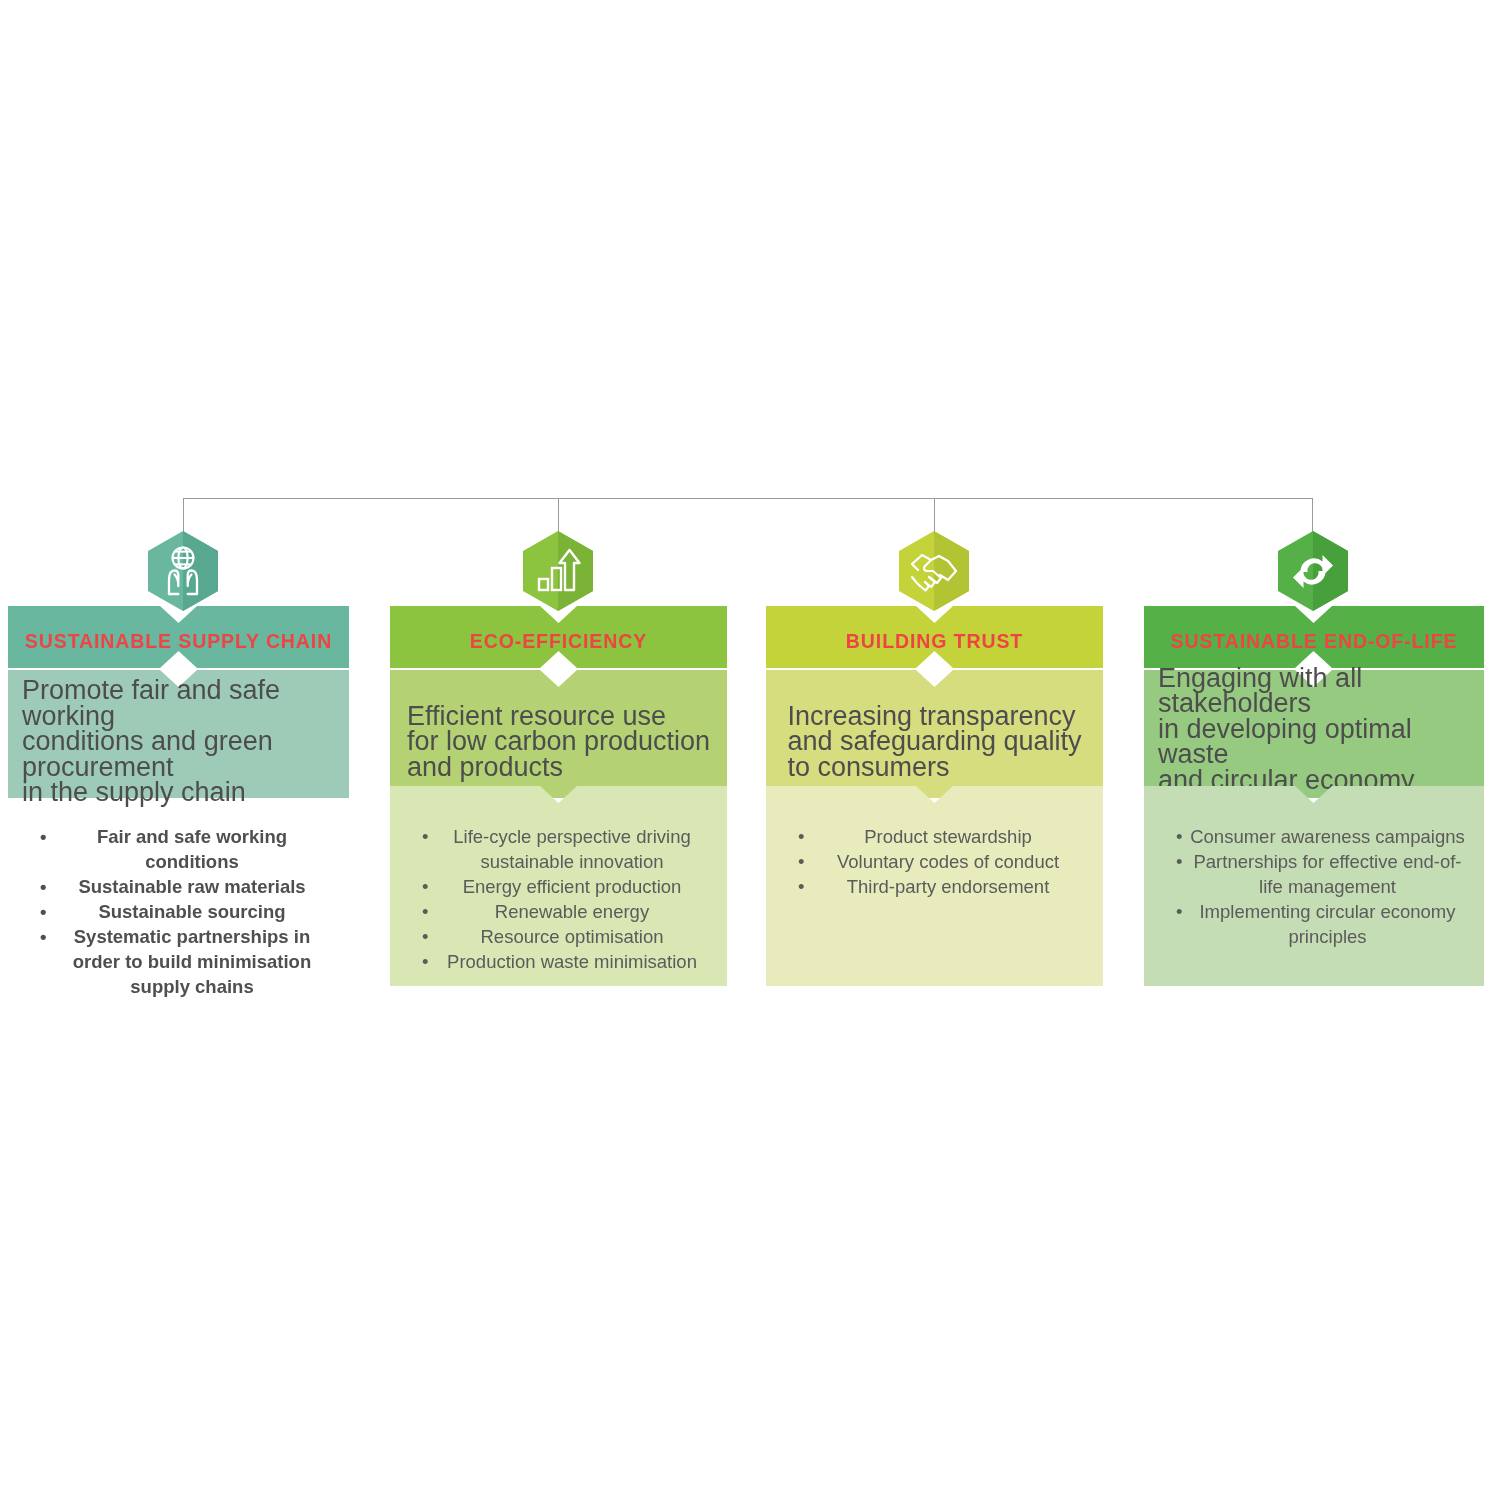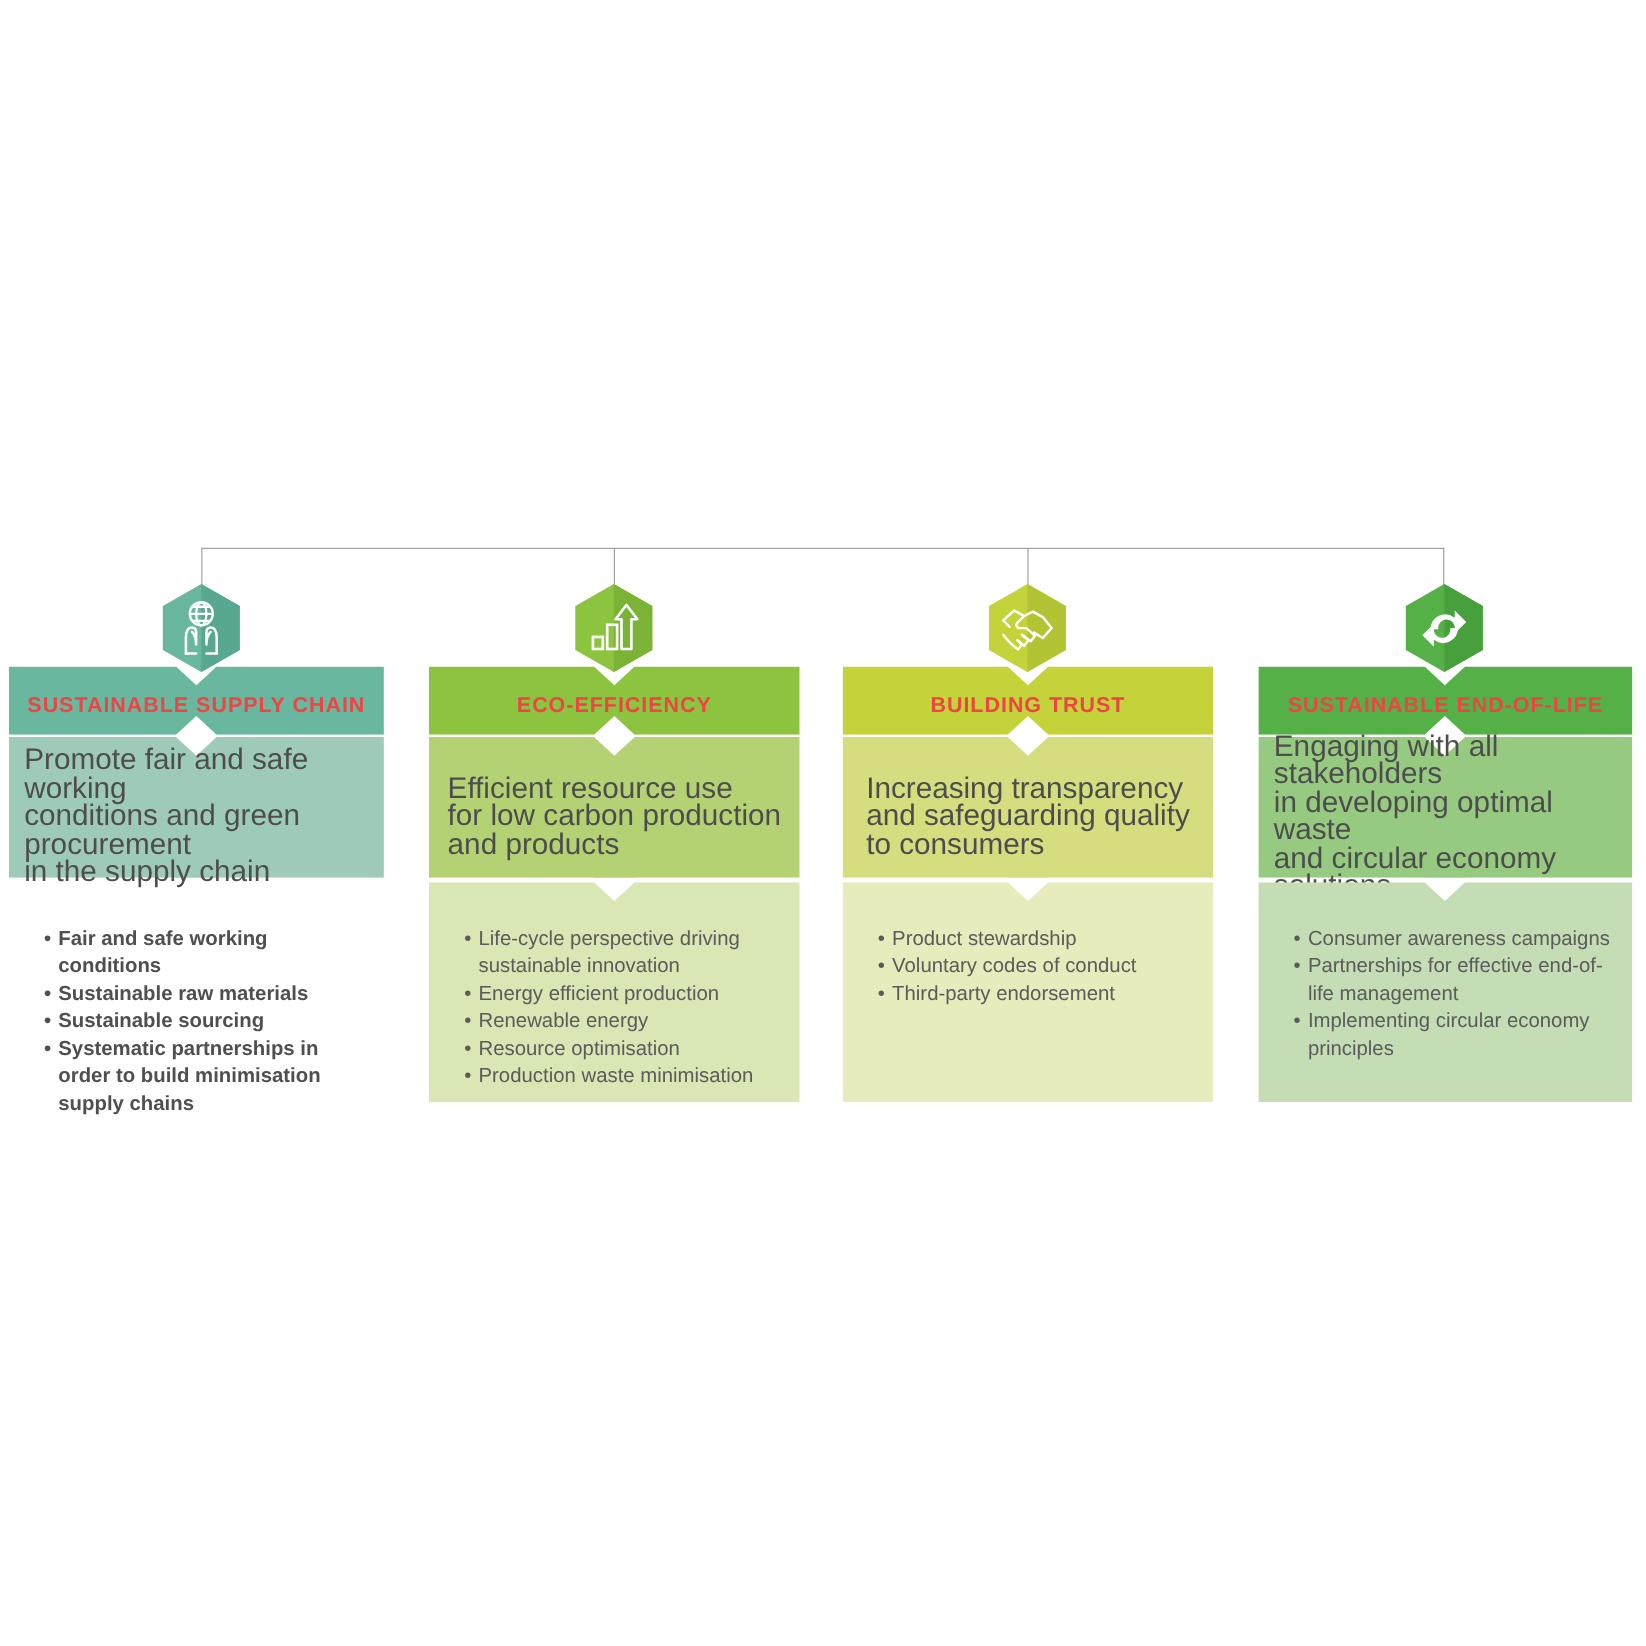--- a/index.html
+++ b/index.html
@@ -103,22 +103,23 @@
     color: #4d4d4d;
     font-size: 27px;
     line-height: 25.5px;
     padding: 22px 14px 6px 14px;
     box-sizing: border-box;
   }
 
   
   .band-list {
     position: absolute;
-    top: 272px;
-    width: 100%;
+    top: 256px;
+    width: 100%;
+    text-align: center;
   }
   .list-bg {
     position: absolute;
     left: 0; top: 0;
     width: 100%;
     height: 100%;
   }
   ul.bullets {
     position: relative;
     margin: 0;

